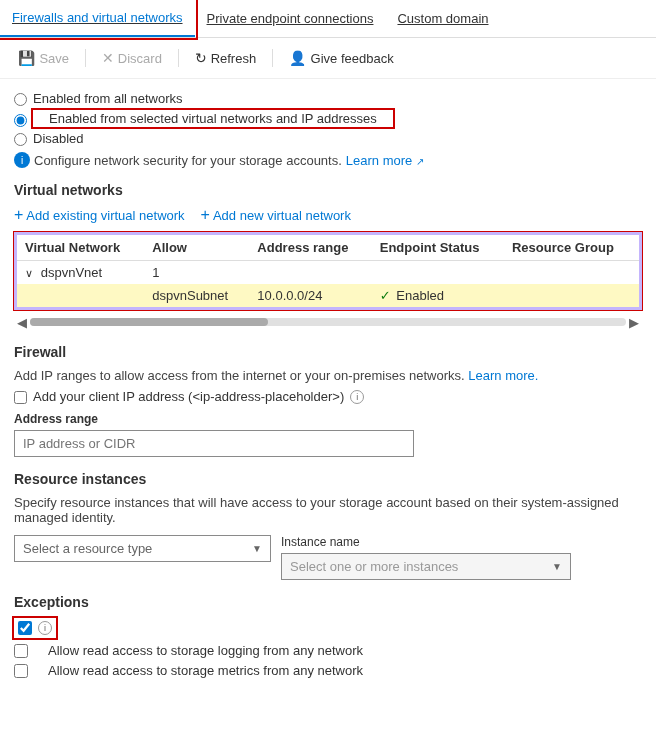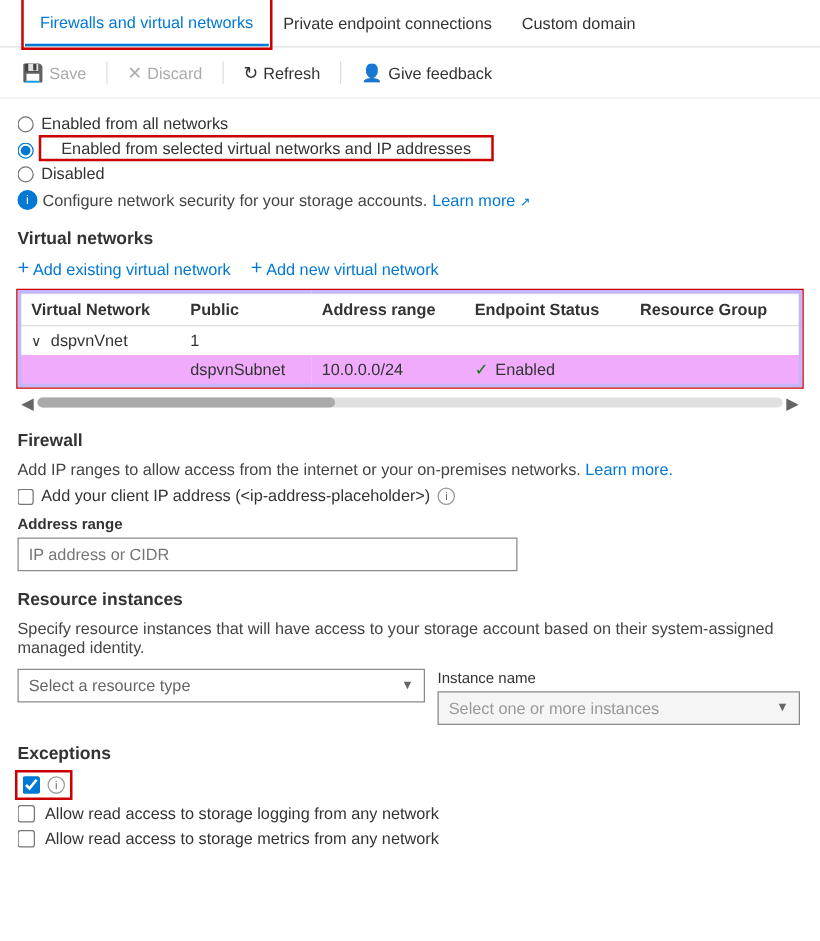--- a/index.html
+++ b/index.html
@@ -1,18 +1,18 @@
 <!DOCTYPE html>
 <html><head>
   <meta charset="utf-8">
   <style>
     * { box-sizing: border-box; margin: 0; padding: 0; }
     body { font-family: 'Segoe UI', Arial, sans-serif; font-size: 13px; color: #333; background: #fff; width: 656px; }
 
-    .tabs { display: flex; align-items: center; border-bottom: 1px solid #ddd; padding: 0 20px; }
+    .tabs { display: flex; align-items: center; border-bottom: 1px solid #ddd; padding: 0 0; text-decoration: underline; }
     .tab { padding: 10px 12px; cursor: pointer; font-size: 13px; color: #333; white-space: nowrap; }
     .tab.active { border-bottom: 2px solid #0078d4; color: #0078d4; font-weight: 500; outline: 2px solid #e00; outline-offset: 2px; }
 
     .toolbar { display: flex; align-items: center; gap: 4px; padding: 8px 10px; border-bottom: 1px solid #eee; }
     .toolbar-btn { display: flex; align-items: center; gap: 4px; padding: 4px 8px; background: none; border: none; cursor: pointer; font-size: 13px; color: #333; }
     .toolbar-btn .icon { font-size: 14px; }
     .toolbar-btn.disabled { color: #aaa; cursor: default; }
     .separator { width: 1px; height: 18px; background: #ddd; margin: 0 4px; }
 
     .content { padding: 12px 14px; }
@@ -30,21 +30,21 @@
 
     .section-title { font-size: 14px; font-weight: 600; margin: 14px 0 8px 0; }
 
     .add-link { display: inline-flex; align-items: center; gap: 3px; color: #0078d4; cursor: pointer; font-size: 13px; text-decoration: none; }
     .add-actions { display: flex; gap: 16px; margin-bottom: 8px; }
 
     .vnet-table { width: 100%; border-collapse: collapse; font-size: 13px; border: 3px solid #c4b5fd; }
     .vnet-table th { text-align: left; padding: 5px 8px; font-weight: 600; background: #fff; border-bottom: 1px solid #ddd; }
     .vnet-table td { padding: 4px 8px; }
     .vnet-row-parent td { background: #fff; }
-    .vnet-row-child td { background: #f0abfc; }
+    .vnet-row-child td { background: #fef9c3; }
 
     .checkmark { color: #107c10; margin-right: 2px; }
 
     .scroll-indicator { display: flex; align-items: center; margin: 4px 0; }
     .scroll-track { flex: 1; height: 8px; background: #e0e0e0; border-radius: 4px; position: relative; }
     .scroll-thumb { height: 8px; width: 40%; background: #aaa; border-radius: 4px; position: absolute; left: 0; }
     .scroll-arrow { width: 16px; height: 16px; display: flex; align-items: center; justify-content: center; cursor: pointer; color: #666; }
 
     .firewall-section { margin-top: 14px; }
     .firewall-desc { font-size: 13px; color: #444; margin-bottom: 6px; }
@@ -54,27 +54,27 @@
     .field-label { font-size: 12px; font-weight: 600; margin: 8px 0 4px 0; color: #333; }
     .text-input { width: 400px; border: 1px solid #8a8a8a; padding: 5px 8px; font-size: 13px; color: #999; background: #fff; }
 
     .resource-section { margin-top: 14px; }
     .resource-desc { font-size: 13px; color: #444; margin-bottom: 10px; }
 
     .resource-row { display: flex; gap: 10px; margin-bottom: 8px; }
     .resource-col { display: flex; flex-direction: column; gap: 4px; }
     .resource-col-label { font-size: 12px; font-weight: 500; color: #333; }
     .select-box { display: flex; align-items: center; justify-content: space-between; border: 1px solid #8a8a8a; padding: 5px 8px; font-size: 13px; color: #666; background: #fff; cursor: pointer; }
-    .select-box.wide { width: 326px; }
+    .select-box.wide { width: 257px; }
     .select-box.medium { width: 290px; }
     .select-box.disabled { background: #f5f5f5; color: #999; cursor: not-allowed; }
     .chevron { font-size: 10px; color: #666; }
 
     .exceptions-section { margin-top: 14px; }
-    .exception-item { display: flex; align-items: center; gap: 8px; font-size: 13px; margin-bottom: 5px; }
+    .exception-item { display: flex; align-items: center; gap: 20px; font-size: 13px; margin-bottom: 5px; }
     .exception-item input[type="checkbox"] { accent-color: #0078d4; width: 14px; height: 14px; }
   </style>
 </head>
 <body>
 
 <div class="tabs">
   <div class="tab active" style="outline: 2px solid #cc0000; outline-offset: 1px;">
     <span>Firewalls and virtual networks</span>
   </div>
   <div class="tab">
@@ -145,21 +145,21 @@
       <span style="font-size:16px;">+</span>
       <span>Add new virtual network</span>
     </a>
   </div>
 
   <div style="outline: 1px solid #cc0000;">
     <table class="vnet-table">
       <thead>
         <tr>
           <th>Virtual Network</th>
-          <th>Public</th>
+          <th>Allow</th>
           <th>Address range</th>
           <th>Endpoint Status</th>
           <th>Resource Group</th>
         </tr>
       </thead>
       <tbody>
         <tr class="vnet-row-parent">
           <td>
             <span style="margin-right:4px; font-size:11px;">∨</span>
             <span>dspvnVnet</span>

